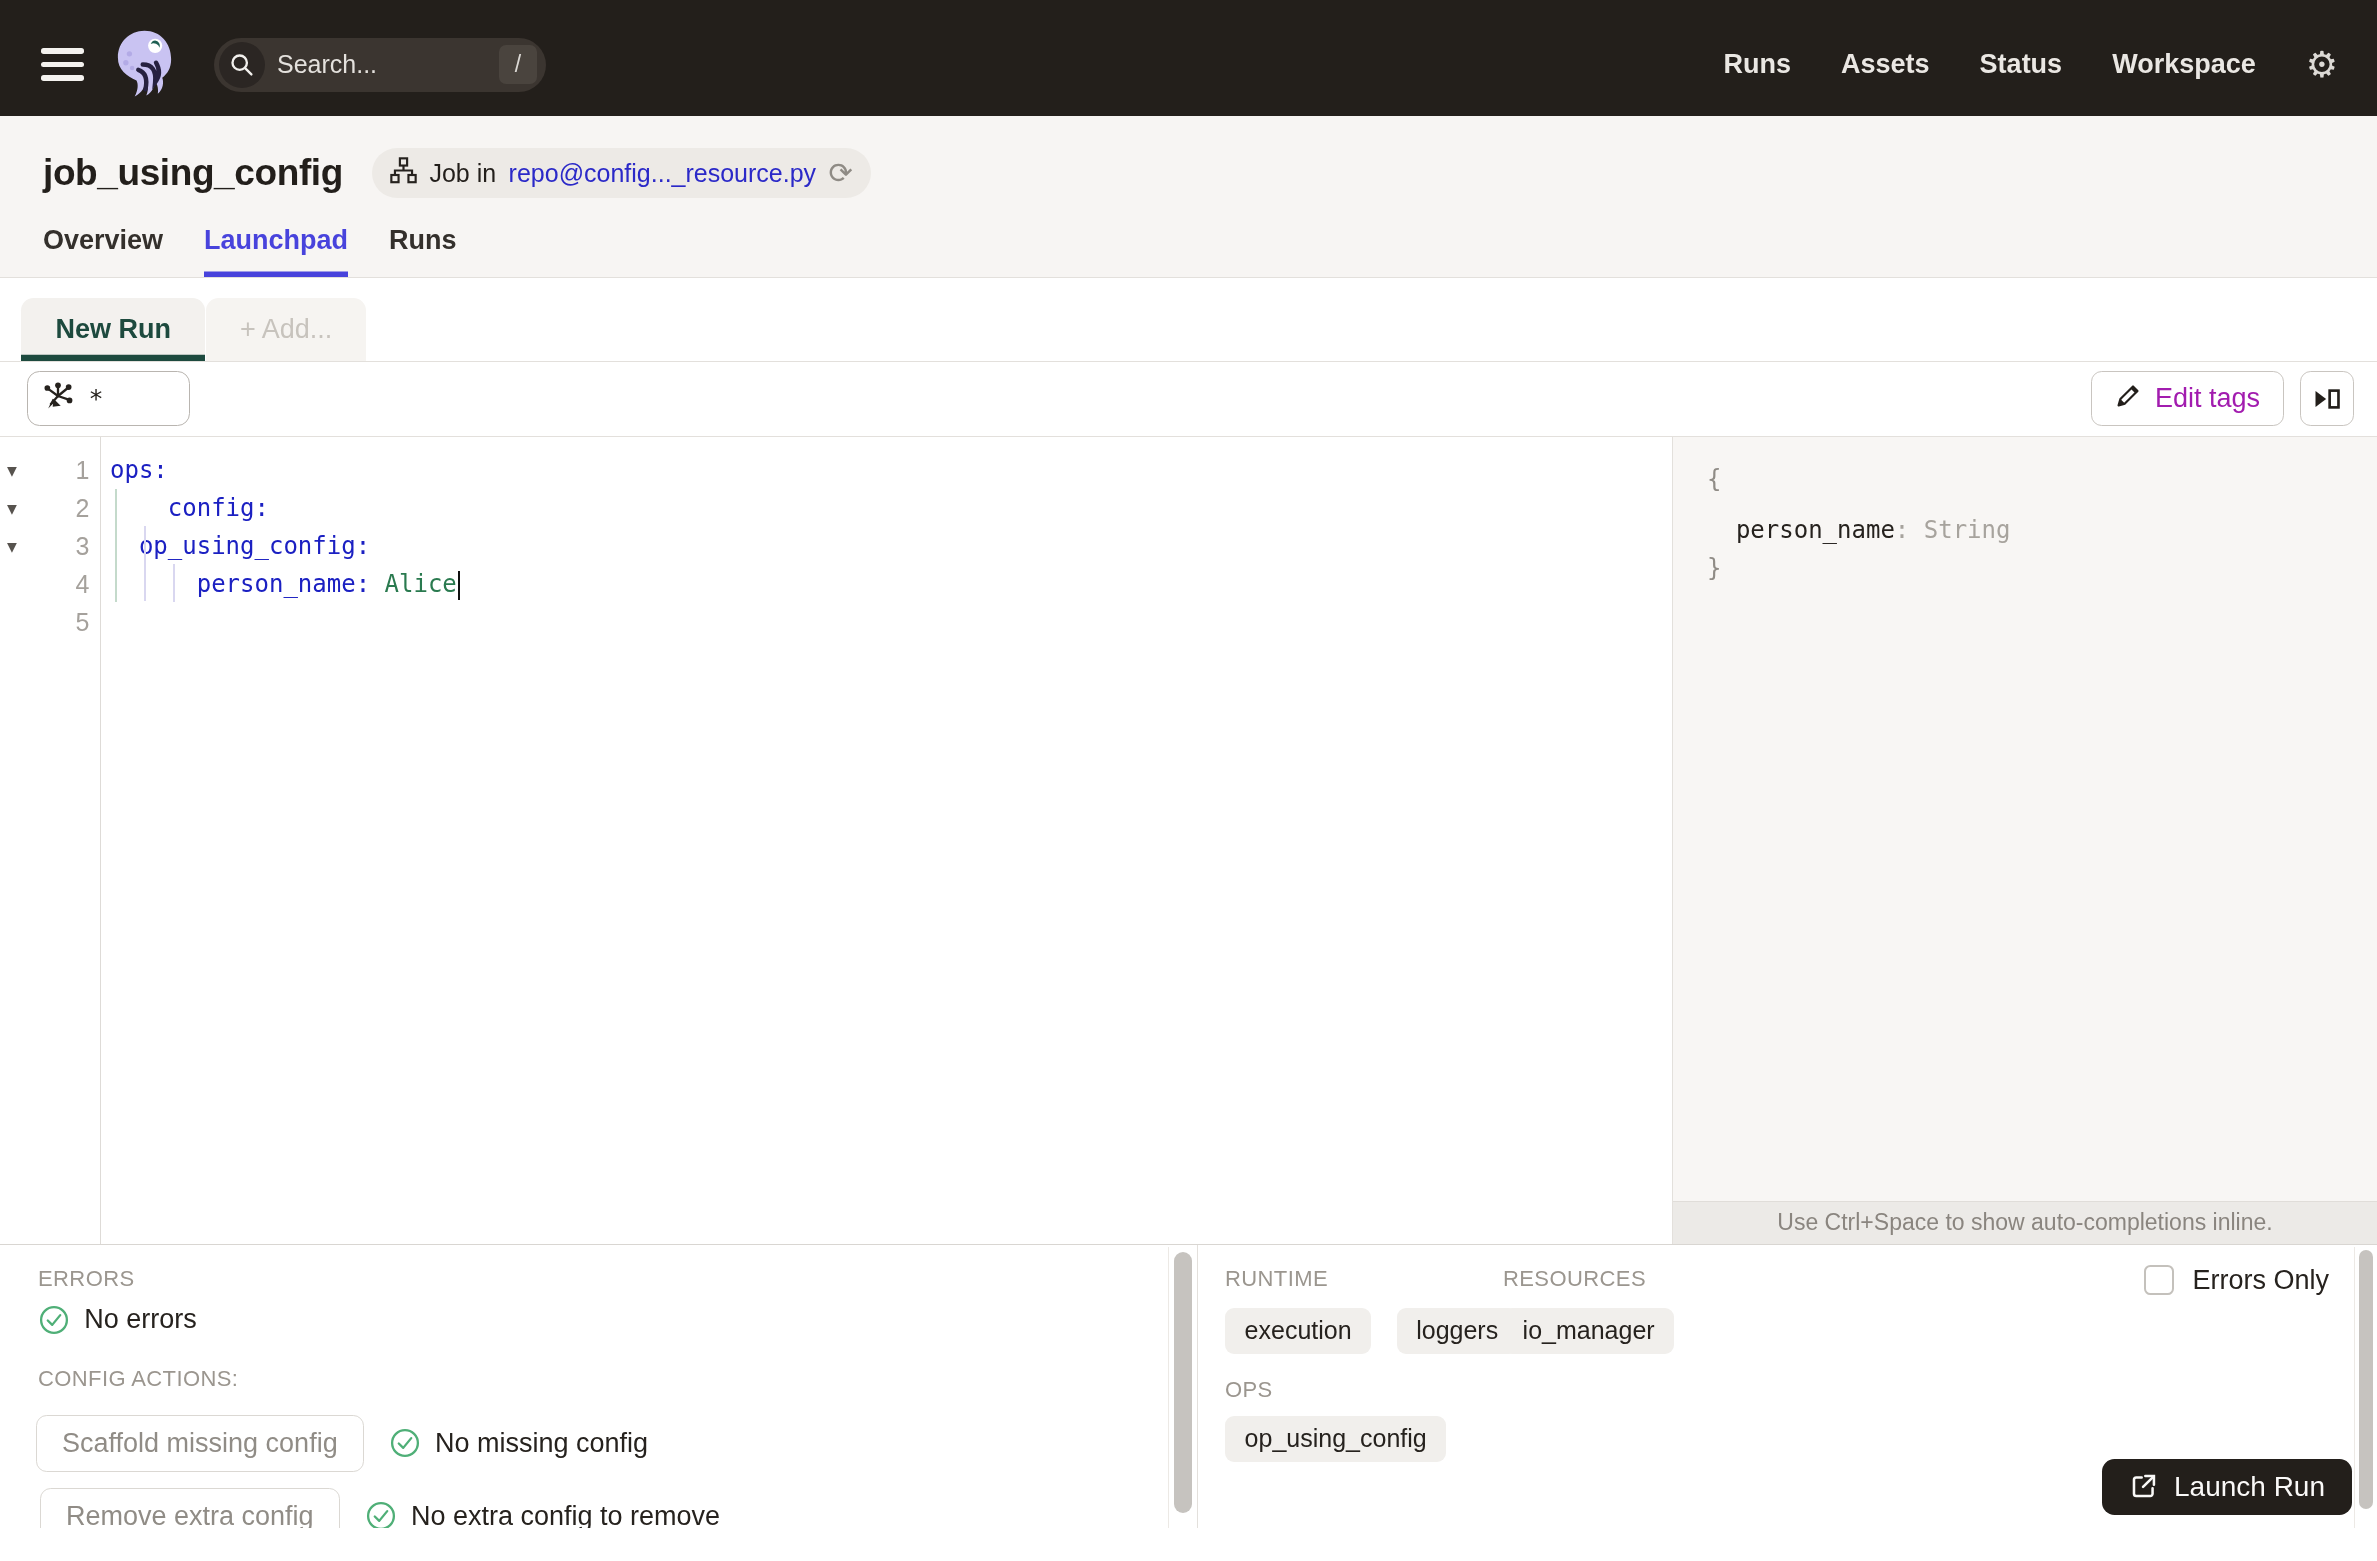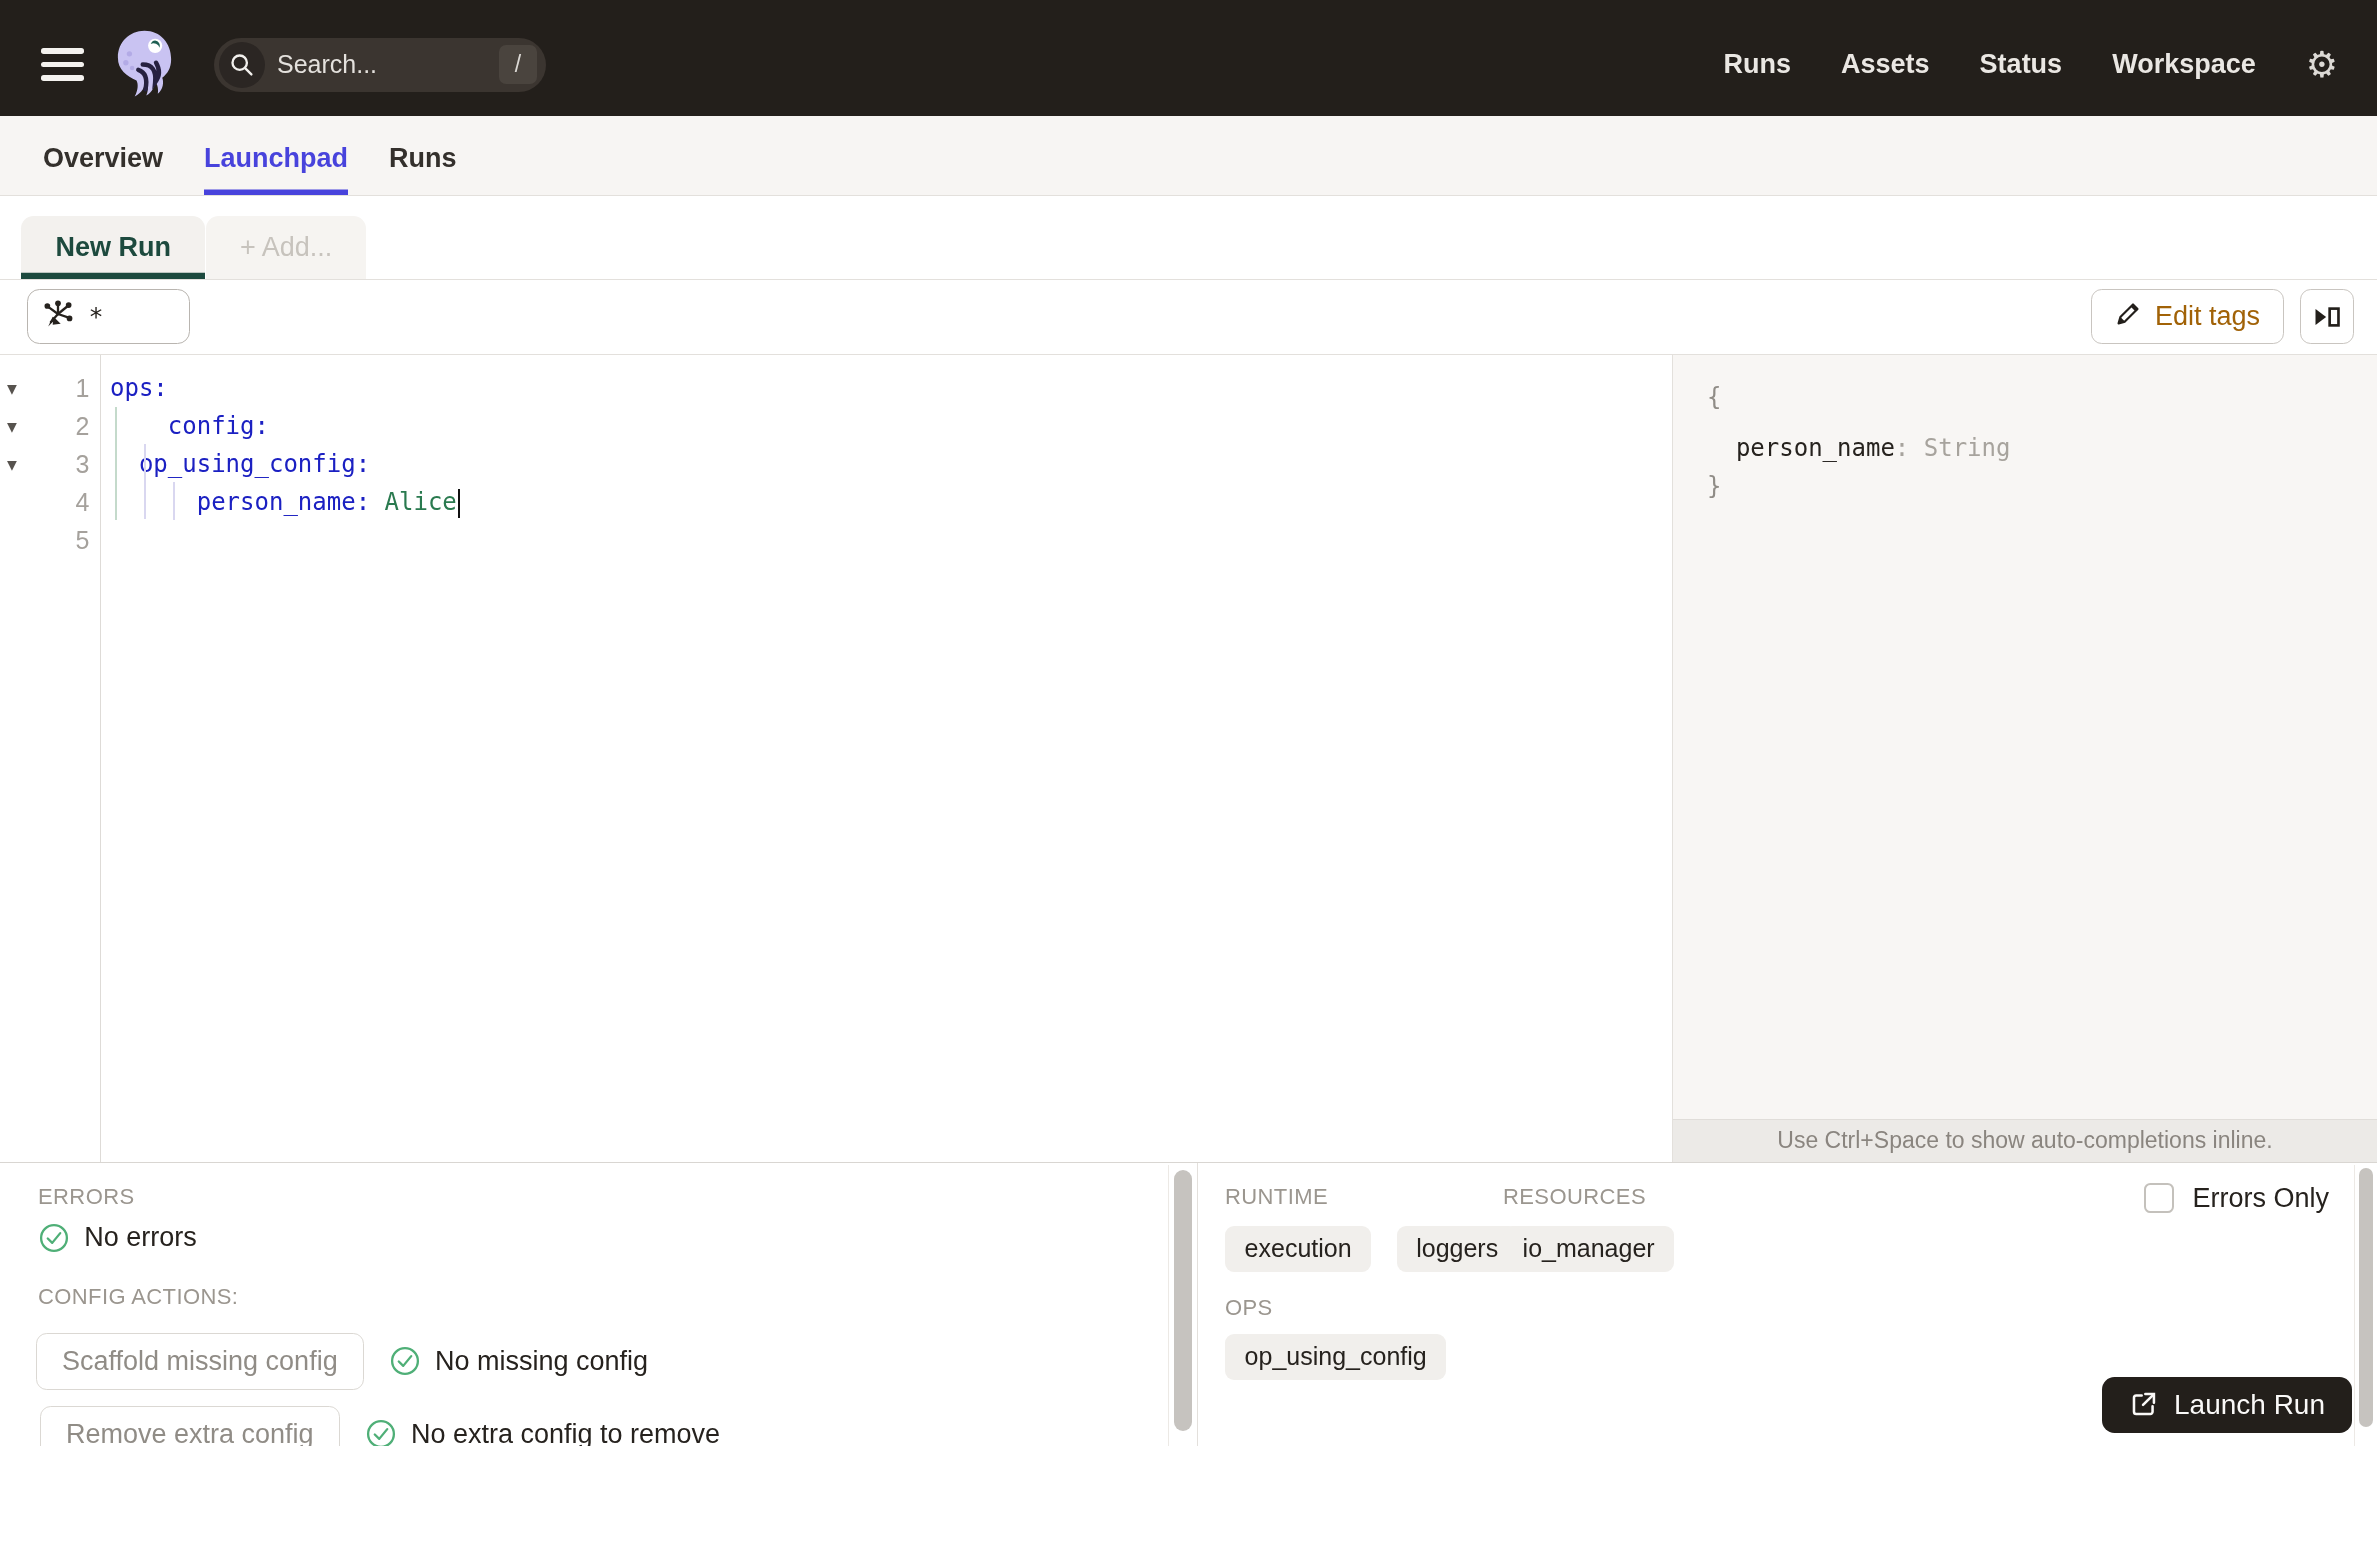--- a/index.html
+++ b/index.html
@@ -35,21 +35,21 @@
   .run-tabs { display:flex; gap:1px; padding:19.6px 0 0 21.4px; border-bottom:0.9px solid #E3E0DC; background:#fff; }
   .run-tab { height:63px; padding:0 34px; display:flex; align-items:center; font-size:27px; border-radius:12.5px 12.5px 0 0; background:#F6F4F1; cursor:pointer; }
   .run-tab.active { color:#1D4A3E; font-weight:700; background:#F3F1EE; box-shadow: inset 0 -6.3px 0 #1D4A3E; }
   .run-tab.add { color:#C7C3BD; font-weight:500; }
 
   
   .toolbar { height:75px; display:flex; align-items:center; justify-content:space-between; padding:0 23px 0 27px; border-bottom:0.9px solid #E3E0DC; background:#fff; }
   .op-selector { width:163px; height:55px; border:1.8px solid #B9B5B0; border-radius:12.5px; background:#fff; display:flex; align-items:center; gap:14.3px; padding:0 14.3px; font-family:"DejaVu Sans Mono","Liberation Mono",monospace; font-size:25px; cursor:text; }
   .toolbar-right { display:flex; gap:16px; align-items:center; }
   .btn { border:1.8px solid #C9C5C0; border-radius:10.7px; background:#fff; display:flex; align-items:center; justify-content:center; cursor:pointer; }
-  .btn-edit-tags { height:55px; padding:0 23px; gap:13.4px; font-size:27px; color:#a16207; font-family:inherit; }
+  .btn-edit-tags { height:55px; padding:0 23px; gap:13.4px; font-size:27px; color:#a21caf; font-family:inherit; }
   .btn-panel { width:54px; height:55px; }
 
   
   .main-split { display:flex; height:807px; background:#fff; }
   .editor { flex:1; display:flex; position:relative; }
   .gutter { width:101px; border-right:0.9px solid #DEDBD7; display:flex; padding-top:14.3px; flex:none; }
   .fold-col { width:32px; padding-left:7.1px; }
   .fold-col div, .num-col div { height:38px; line-height:38px; }
   .fold { color:#57534E; font-size:19.6px; cursor:pointer; }
   .num-col { flex:1; text-align:right; padding-right:10.7px; color:#A5A19C; font-size:25px; }
@@ -121,20 +121,36 @@
   <div class="nav-links">
     <span class="nav-link">Runs</span>
     <span class="nav-link">Assets</span>
     <span class="nav-link">Status</span>
     <span class="nav-link">Workspace</span>
   </div>
   <span class="gear">⚙</span>
 </div>
 
 <div class="page-header">
+  <div class="title-row">
+    <span class="page-title">job_using_config</span>
+    <div class="job-pill">
+      <span>
+        <svg width="27" height="27" viewBox="0 0 30 30" fill="none" stroke="#26221E" stroke-width="2.4">
+          <rect x="11" y="1.5" width="8" height="8"></rect>
+          <rect x="1.5" y="20" width="8" height="8"></rect>
+          <rect x="20.5" y="20" width="8" height="8"></rect>
+          <path d="M15 9.5 V15 M5.5 20 V15 H24.5 V20"></path>
+        </svg>
+      </span>
+      <span>Job in</span>
+      <a href="#">repo@config..._resource.py</a>
+      <span class="refresh">⟳</span>
+    </div>
+  </div>
   <div class="tabs-row">
     <span class="tab">Overview</span>
     <span class="tab active">Launchpad</span>
     <span class="tab">Runs</span>
   </div>
 </div>
 
 <div class="run-tabs">
   <div class="run-tab active">New Run</div>
   <div class="run-tab add">+ Add...</div>

